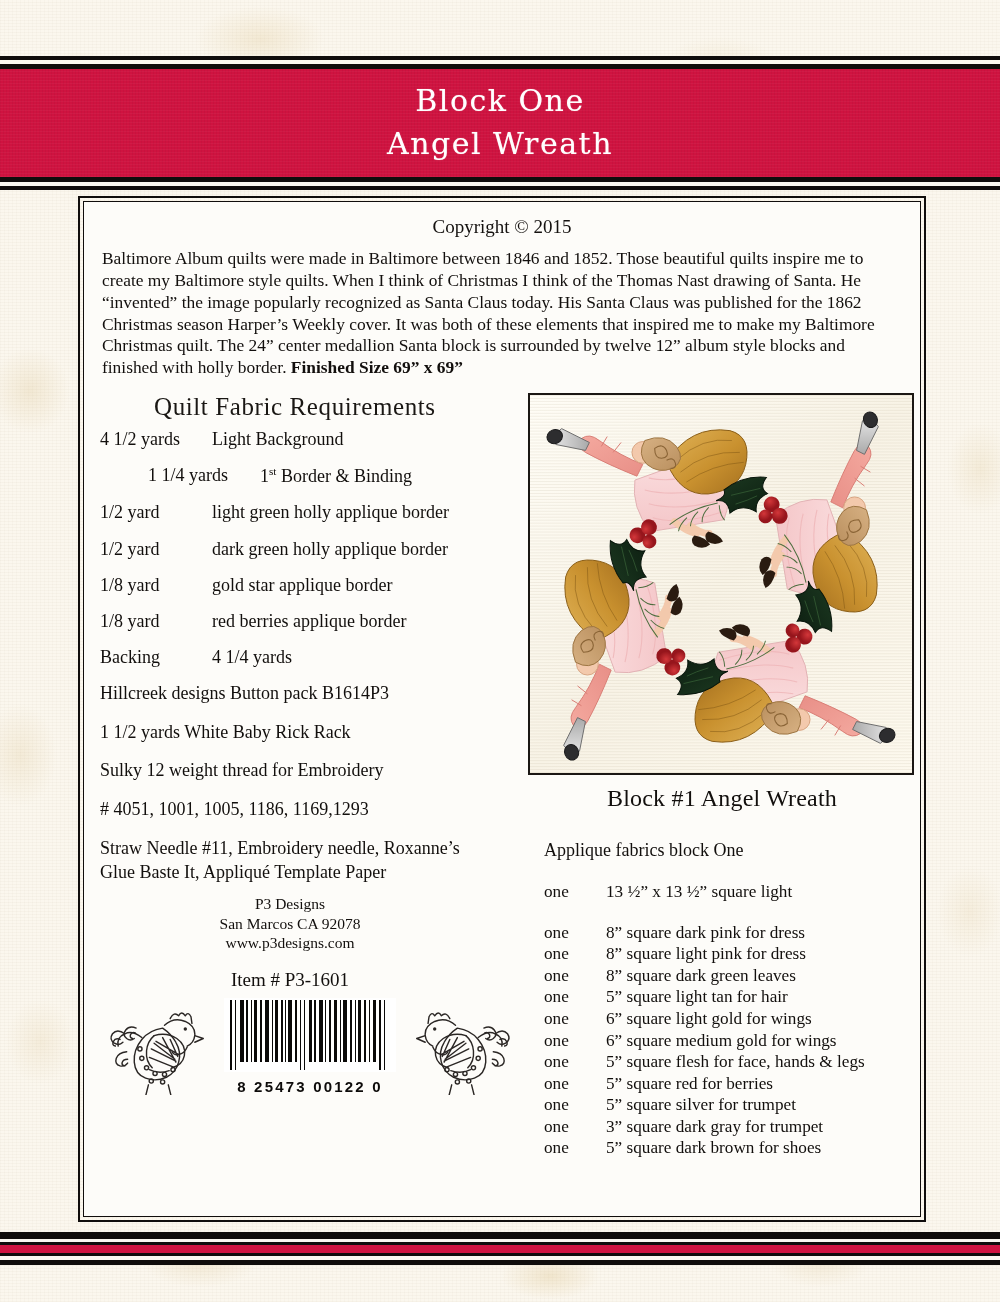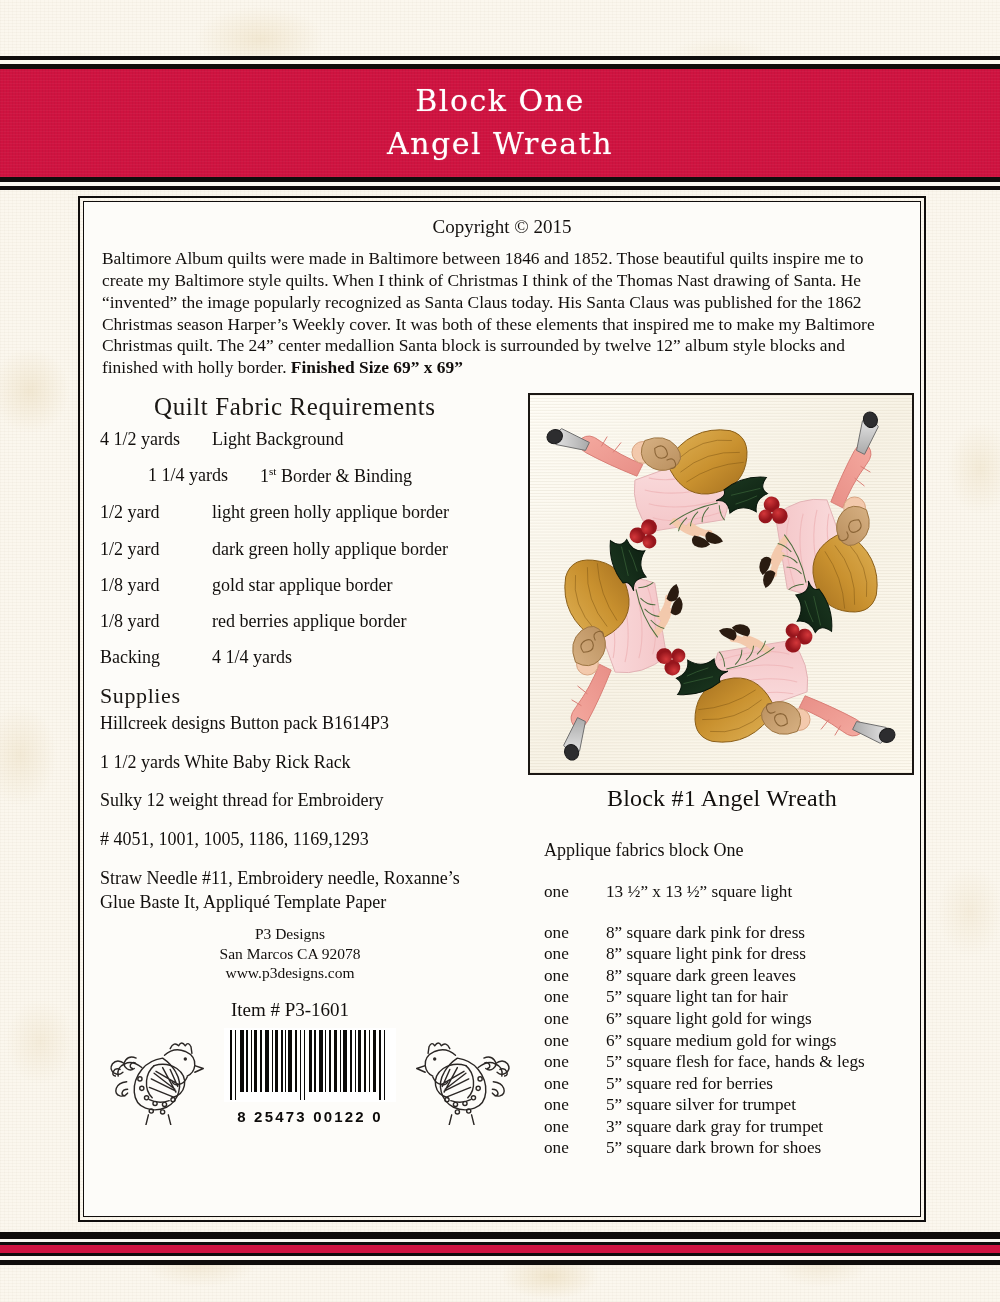--- a/index.html
+++ b/index.html
@@ -198,21 +198,20 @@
       <div class="req-row">
         <span class="req-qty w1">1/8 yard</span>
         <span class="req-desc">  red berries applique border</span>
       </div>
 
       <div class="req-row">
         <span class="req-qty w1">Backing</span>
         <span class="req-desc">4 1/4 yards</span>
       </div>
 
-      <div class="fancy-head small">Supplies</div>
 
       <div class="supply-line">Hillcreek designs Button pack B1614P3</div>
       <div class="supply-line">1 1/2 yards White Baby Rick Rack</div>
       <div class="supply-line">Sulky 12 weight thread for Embroidery</div>
       <div class="supply-line"># 4051, 1001, 1005, 1186, 1169,1293</div>
       <div class="supply-line tight">Straw Needle #11, Embroidery needle, Roxanne’s</div>
       <div class="supply-line twoline">Glue Baste It, Appliqué Template Paper</div>
 
       <div class="address">
         <div>P3 Designs</div>

